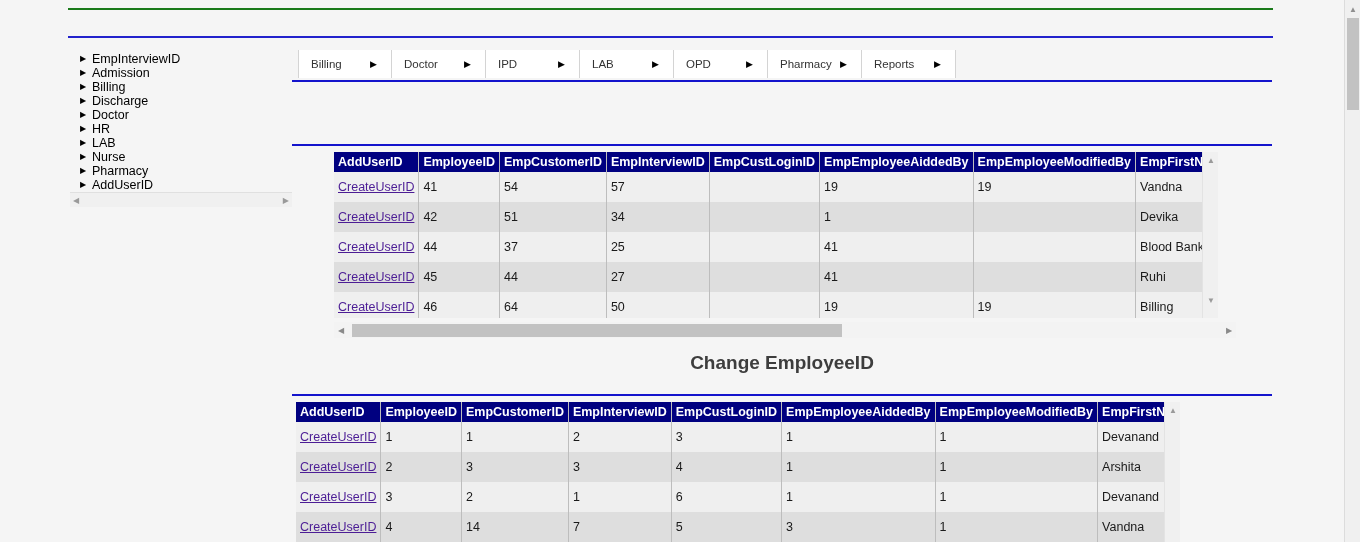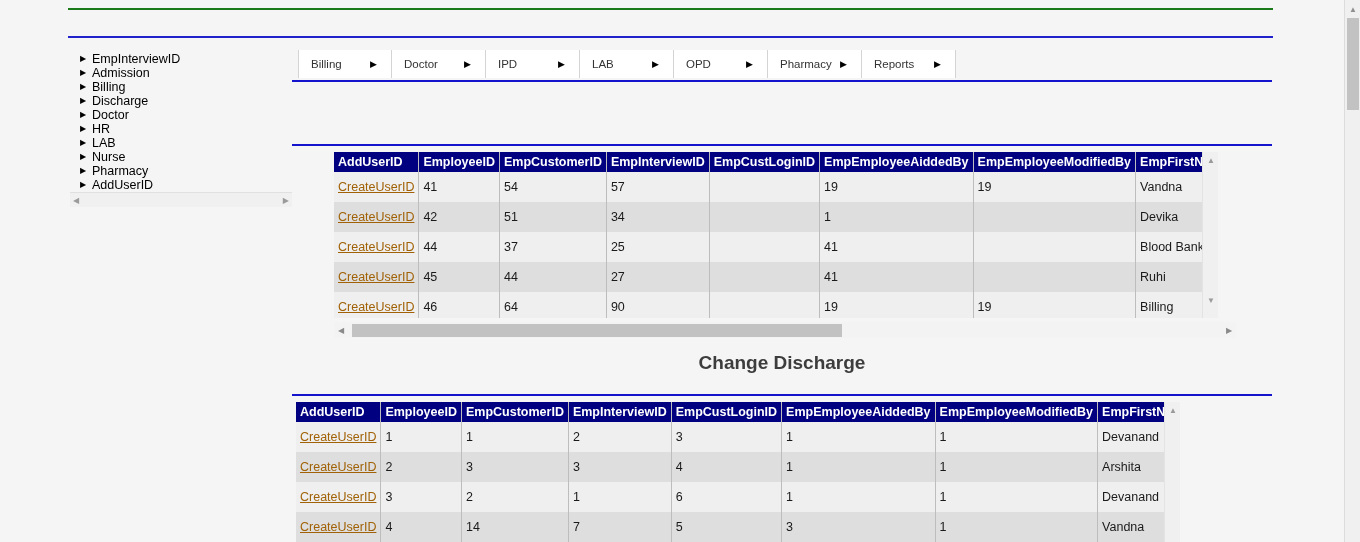--- a/index.html
+++ b/index.html
@@ -154,21 +154,21 @@
     height: 30px;
     color: #1a1a1a;
     border-right: 1px solid #bdbdbd;
     white-space: nowrap;
     overflow: hidden;
     vertical-align: middle;
   }
   table.grid tr.odd td  { background: #efefef; }
   table.grid tr.even td { background: #dedede; }
   table.grid td a {
-    color: #a16207;
+    color: #4c1d95;
     text-decoration: underline;
     font-size: 12.5px;
   }
 
   
   .vscroll {
     position: absolute; top: 0;
     width: 16px;
     background: #f0f0f0;
     border-left: 1px solid #e3e3e3;
@@ -381,21 +381,21 @@
             <td></td>
             <td>41</td>
             <td></td>
             <td>Ruhi</td>
 
           </tr>
           <tr class="odd">
             <td><a href="#">CreateUserID</a></td>
             <td>46</td>
             <td>64</td>
-            <td>90</td>
+            <td>50</td>
             <td></td>
             <td>19</td>
             <td>19</td>
             <td>Billing</td>
 
           </tr>
         </tbody>
       </table>
     </div>
 
@@ -406,21 +406,21 @@
 
     <div class="hscroll">
       <span class="arr-l">◀</span>
       <div class="track">
         <div class="thumb"></div>
       </div>
       <span class="arr-r">▶</span>
     </div>
   </div>
 
-  <div class="page-title" id="title2">Change Discharge</div>
+  <div class="page-title" id="title2">Change EmployeeID</div>
   <div class="grid-divider" id="divider2"></div>
 
   <div class="grid-wrap" id="grid2">
     <div class="grid-viewport">
       <table class="grid">
         <colgroup>
           <col style="width:78px">
             <col style="width:72px">
             <col style="width:100px">
             <col style="width:94px">

